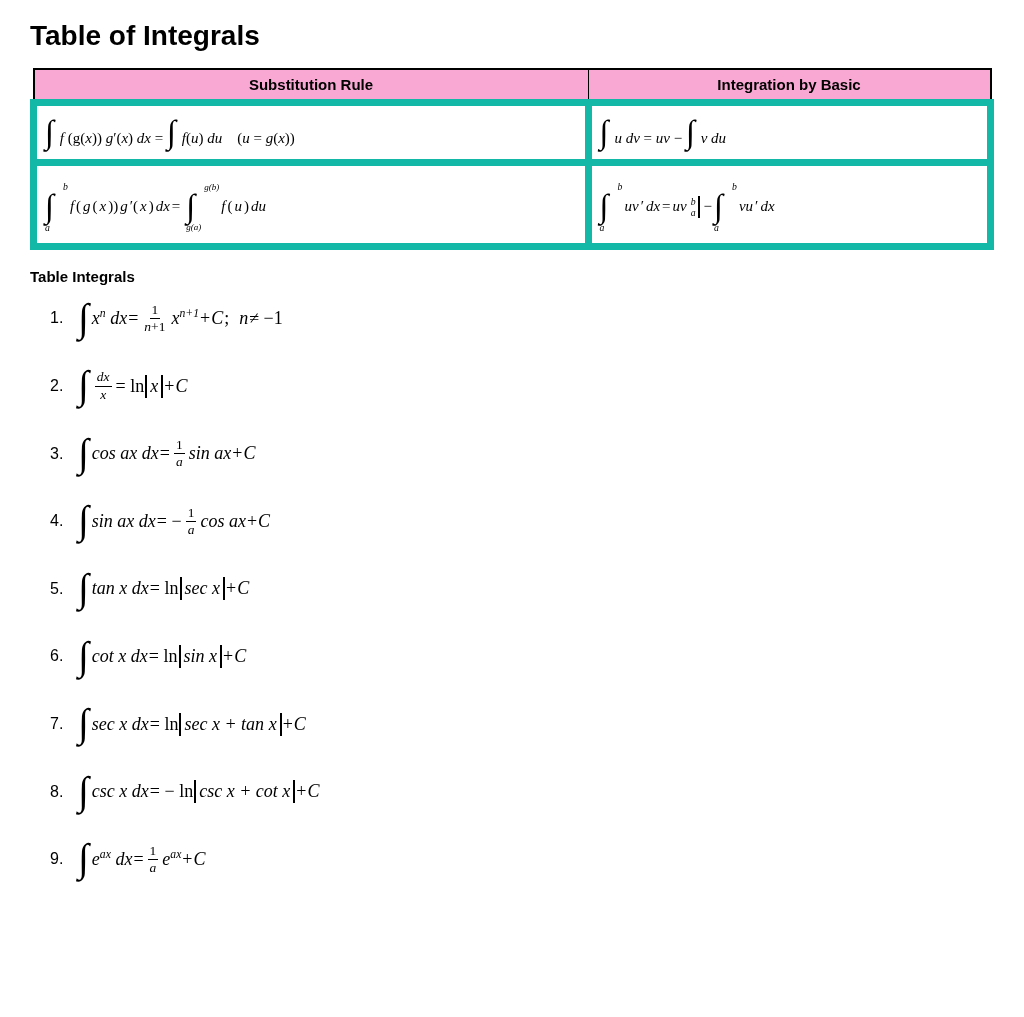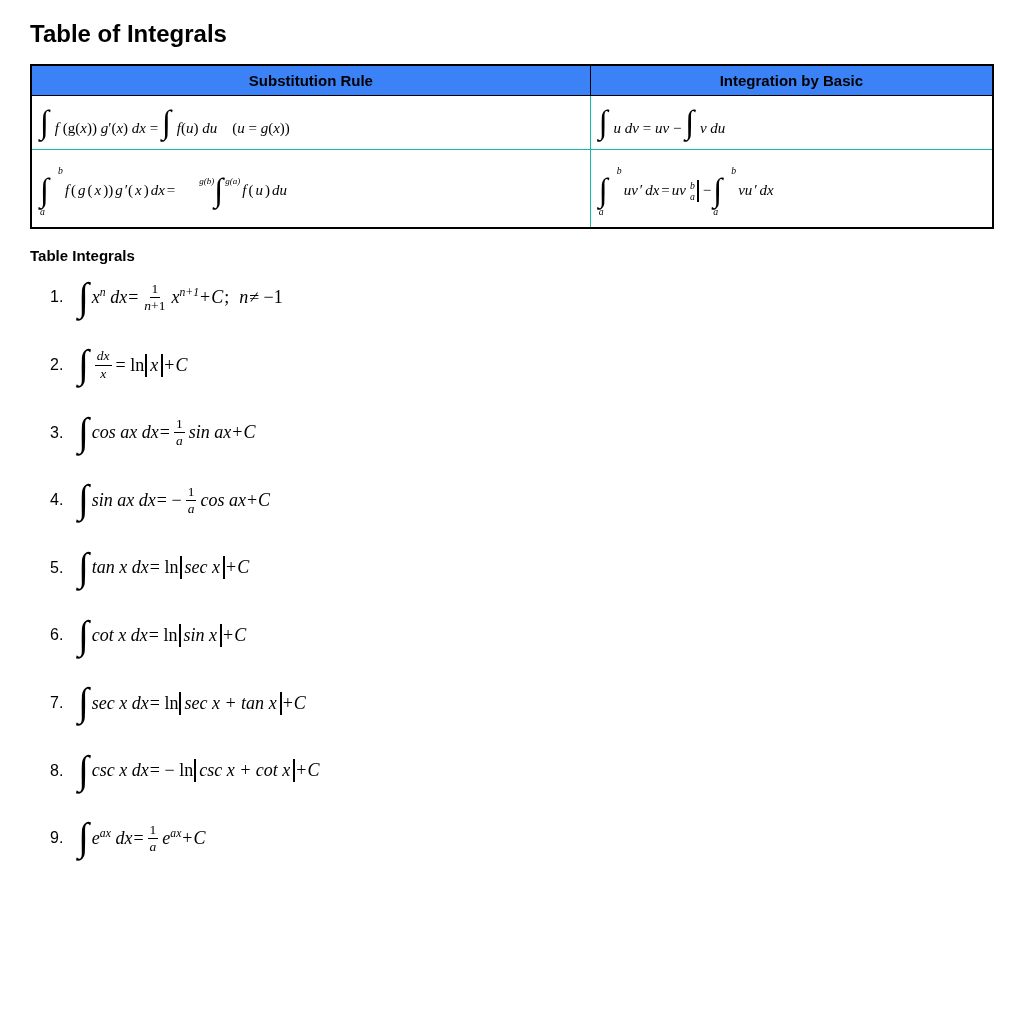--- a/index.html
+++ b/index.html
@@ -11,46 +11,46 @@
     body {
       background: #ffffff;
       font-family: 'Times New Roman', Times, serif;
       color: #000000;
       padding: 20px 30px;
       width: 1024px;
       min-height: 1017px;
     }
 
     .page-title {
-      font-size: 24px;
+      font-size: 28px;
       font-weight: bold;
       margin-bottom: 16px;
       font-family: Arial, sans-serif;
     }
 
     
     .integrals-table {
       width: 100%;
       border-collapse: collapse;
       border: 2px solid #000;
       margin-bottom: 18px;
     }
 
     .integrals-table th {
       border: 1px solid #000;
       text-align: center;
       padding: 6px 10px;
       font-weight: bold;
       font-family: Arial, sans-serif;
       font-size: 15px;
-      background: #3b82f6;
+      background: #f9a8d4;
     }
 
     .integrals-table td {
-      border: 1px solid #14b8a6;
+      border: 7px solid #14b8a6;
       padding: 10px 8px;
       vertical-align: middle;
       font-size: 16px;
     }
 
     .left-cell {
       border-right: 2px solid #000;
     }
 
     .section-header {
@@ -171,21 +171,21 @@
       <td class="left-cell">
         <span class="table-math" style="display:inline-flex; align-items:center; gap:2px;">
           
           <span style="display:inline-flex; flex-direction:column; align-items:flex-start; margin-right:0px;">
             <span style="font-size:0.65em; font-style:italic; margin-left:18px;"><span class="math">b</span></span>
             <span class="integral-sign" style="line-height:0.9;">∫</span>
             <span style="font-size:0.65em; font-style:italic;"><span class="math">a</span></span>
           </span>
           <span class="math"> f</span>(<span class="math">g</span>(<span class="math">x</span>)) <span class="math">g</span>′(<span class="math">x</span>) <span class="math">dx</span> =
           
-          <span style="display:inline-flex; align-items:flex-start; margin-right:0px; margin-left:4px;">
+          <span style="display:inline-flex; flex-direction:column; align-items:flex-start; margin-right:0px; margin-left:4px;">
             <span style="font-size:0.6em; font-style:italic; margin-left:18px;"><span class="math">g</span>(<span class="math">b</span>)</span>
             <span class="integral-sign" style="line-height:0.9;">∫</span>
             <span style="font-size:0.6em; font-style:italic;"><span class="math">g</span>(<span class="math">a</span>)</span>
           </span>
           <span class="math">f</span>(<span class="math">u</span>) <span class="math">du</span>
         </span>
       </td>
       <td>
         <span class="table-math" style="display:inline-flex; align-items:center; gap:2px;">
           <span style="display:inline-flex; flex-direction:column; align-items:flex-start; margin-right:0px;">

